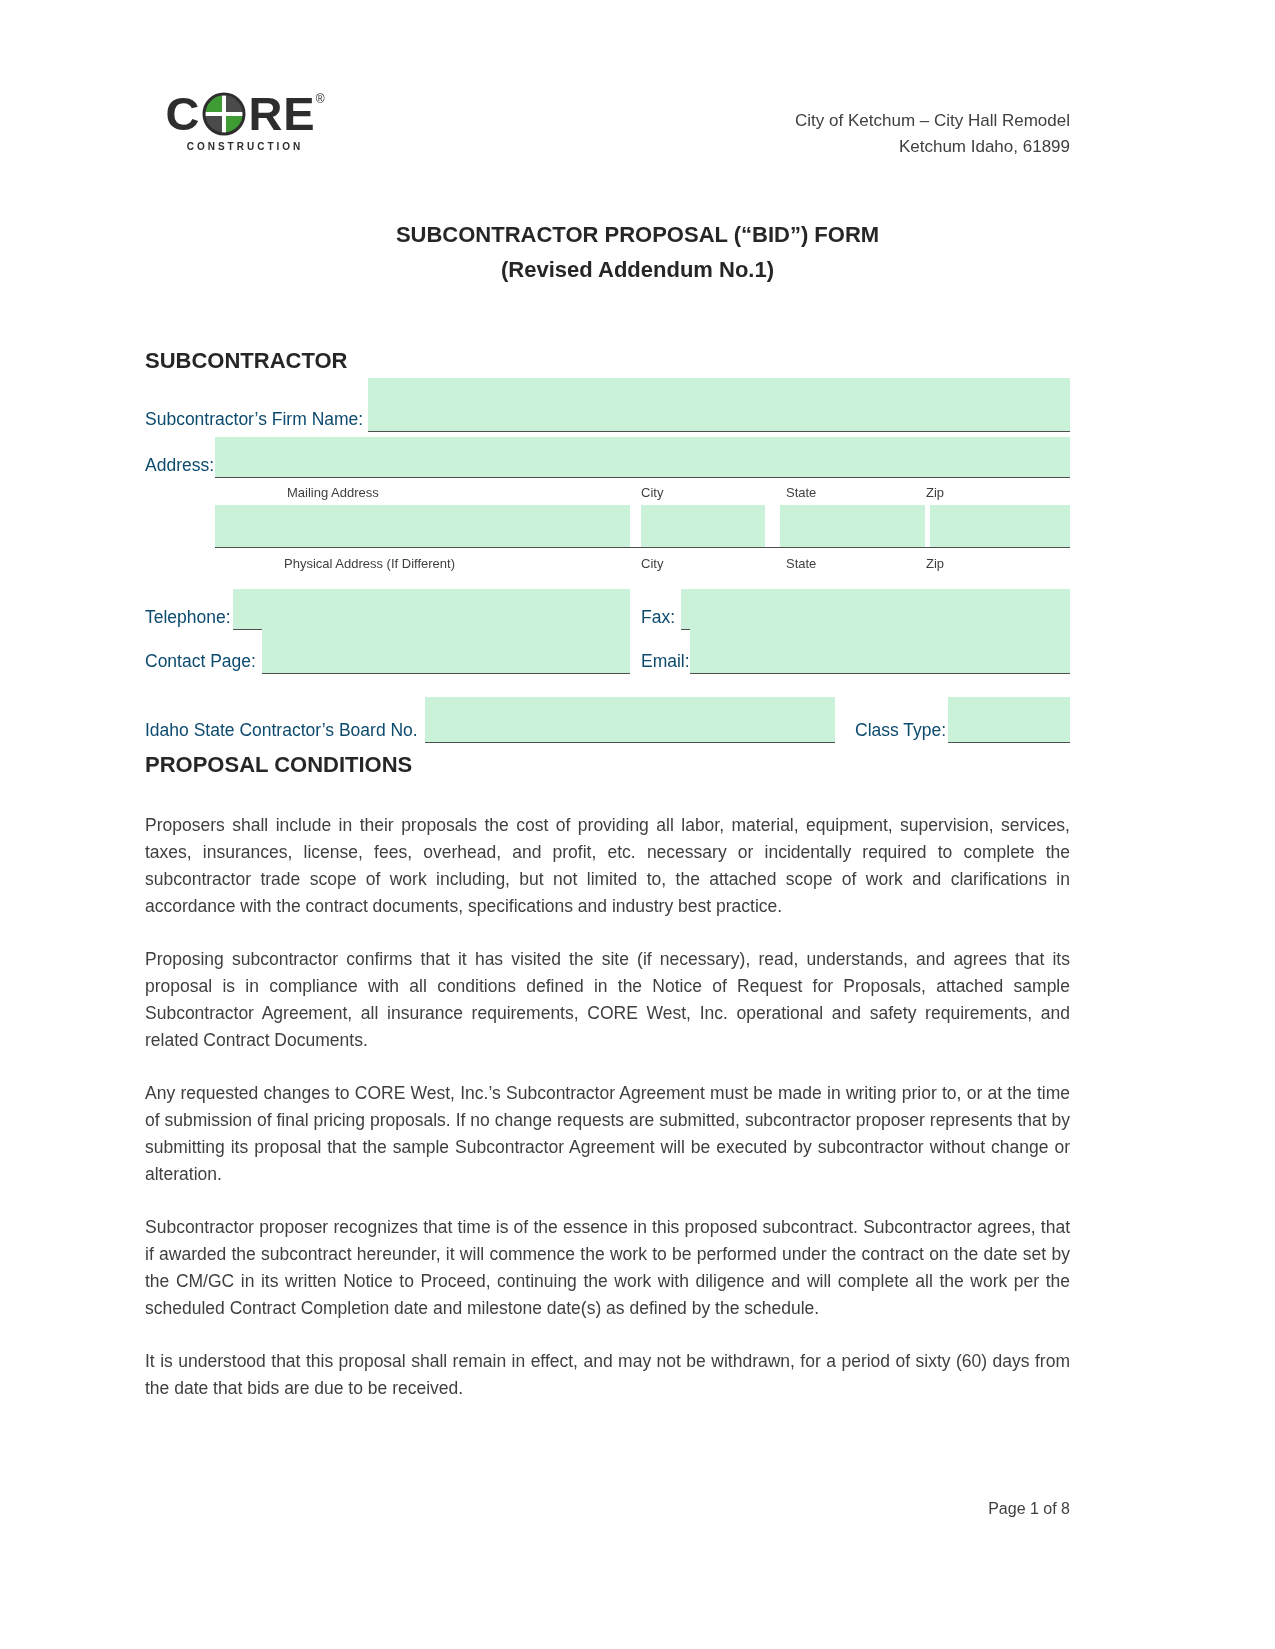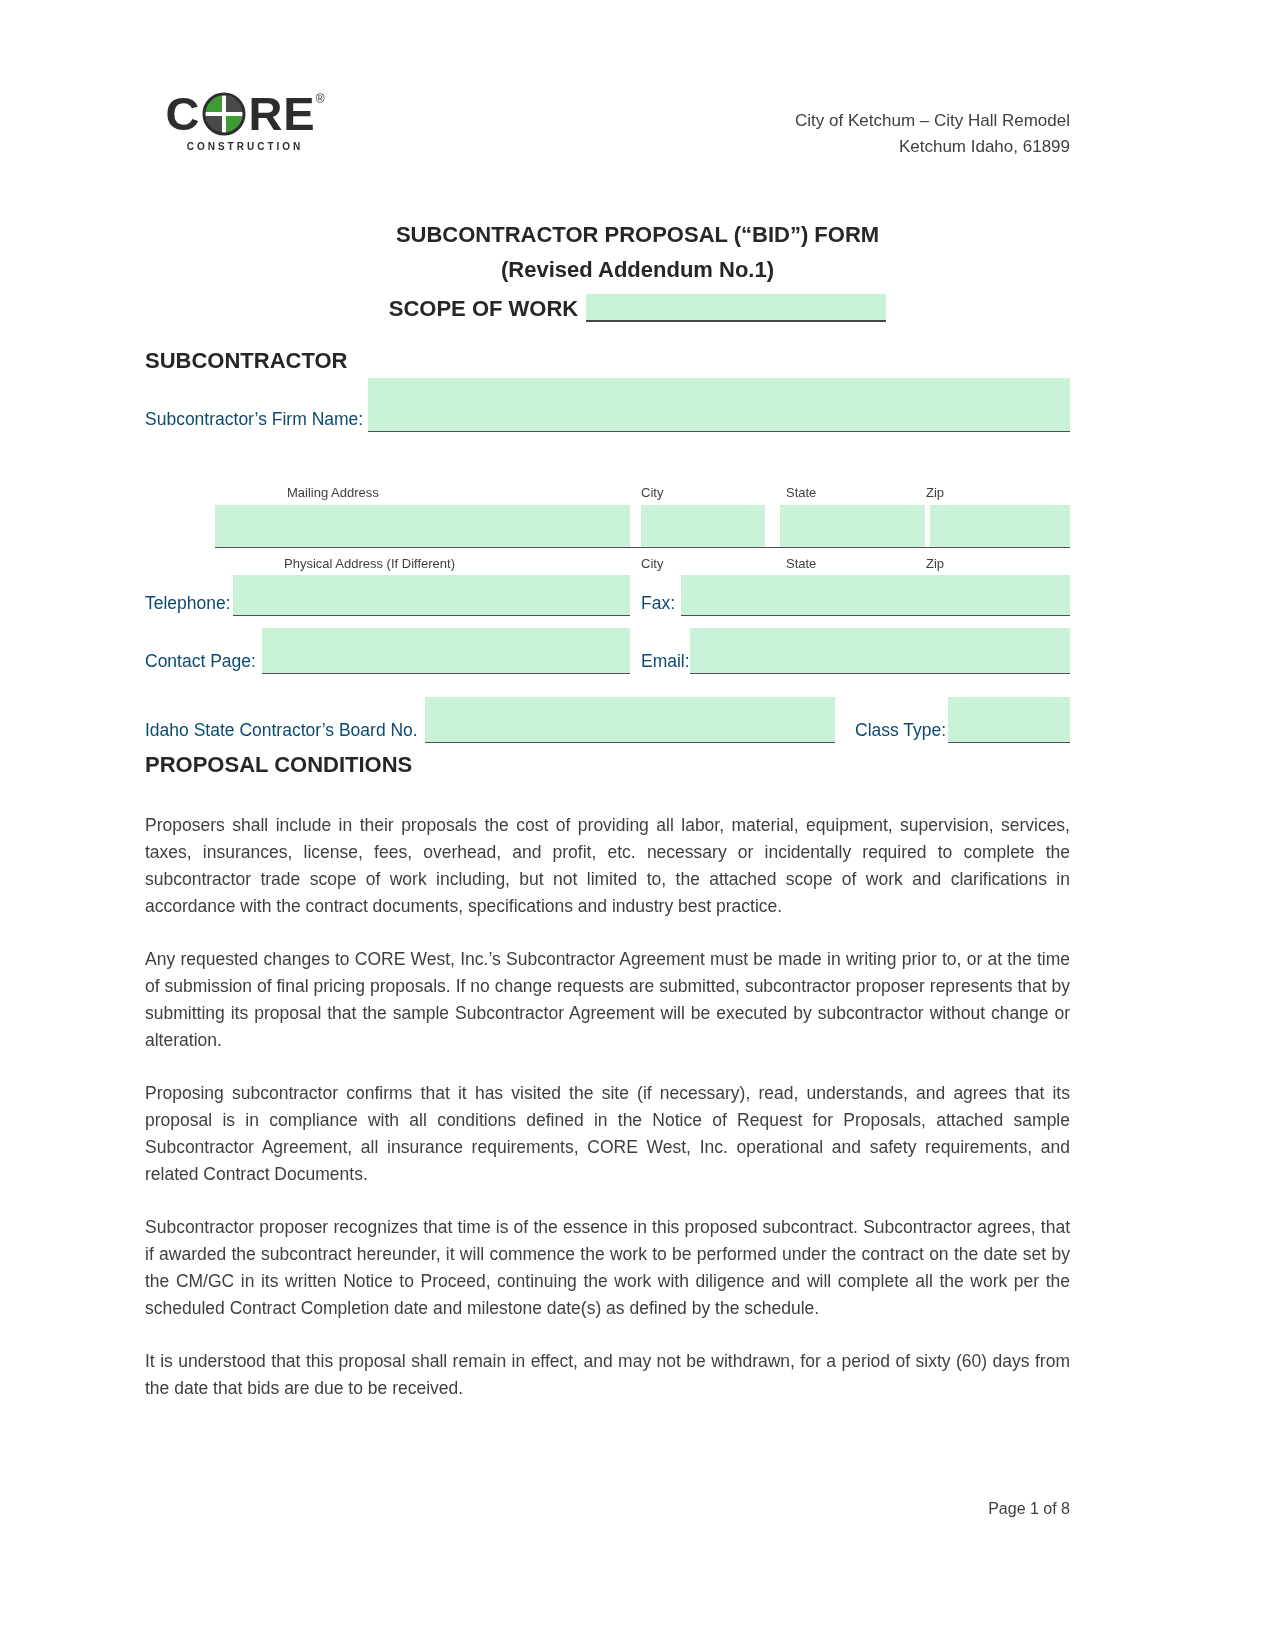--- a/index.html
+++ b/index.html
@@ -106,32 +106,33 @@
   </div>
 
   <div class="project-info">
     <div>City of Ketchum – City Hall Remodel</div>
     <div>Ketchum Idaho, 61899</div>
   </div>
 
   <div class="title-block">
     <div class="title-line">SUBCONTRACTOR PROPOSAL (“BID”) FORM</div>
     <div class="title-line">(Revised Addendum No.1)</div>
-    <div class="scope-line">
-      <span>SCOPE OF WORK</span><span class="scope-field"></span>
-    </div>
   </div>
 
   <div class="section-heading" style="top:348px;">SUBCONTRACTOR</div>
 
   <div class="row" style="top:378px; height:54px;">
     <span class="lbl" style="left:0;">Subcontractor’s Firm Name:</span>
     <span class="gfield" style="left:223px; width:702px;"></span>
   </div>
 
+  <div class="row" style="top:437px; height:41px;">
+    <span class="lbl" style="left:0;">Address:</span>
+    <span class="gfield" style="left:70px; width:855px;"></span>
+  </div>
 
   <div class="caption-row" style="top:485px;">
     <span class="caption" style="left:142px;">Mailing Address</span>
     <span class="caption" style="left:496px;">City</span>
     <span class="caption" style="left:641px;">State</span>
     <span class="caption" style="left:781px;">Zip</span>
   </div>
 
   <div class="addr2-wrap">
     <span class="sub" style="left:0; width:415px;"></span>
@@ -140,21 +141,21 @@
     <span class="sub" style="left:715px; width:140px;"></span>
   </div>
 
   <div class="caption-row" style="top:556px;">
     <span class="caption" style="left:139px;">Physical Address (If Different)</span>
     <span class="caption" style="left:496px;">City</span>
     <span class="caption" style="left:641px;">State</span>
     <span class="caption" style="left:781px;">Zip</span>
   </div>
 
-  <div class="row" style="top:575px; height:41px;">
+  <div class="row" style="top:589px; height:41px;">
     <span class="lbl" style="left:0;">Telephone:</span>
     <span class="gfield" style="left:88px; width:397px;"></span>
     <span class="lbl" style="left:496px;">Fax:</span>
     <span class="gfield" style="left:536px; width:389px;"></span>
   </div>
 
   <div class="row" style="top:628px; height:46px;">
     <span class="lbl" style="left:0;">Contact Page:</span>
     <span class="gfield" style="left:117px; width:368px;"></span>
     <span class="lbl" style="left:496px;">Email:</span>
@@ -165,21 +166,21 @@
     <span class="lbl" style="left:0;">Idaho State Contractor’s Board No.</span>
     <span class="gfield" style="left:280px; width:410px;"></span>
     <span class="lbl" style="left:710px;">Class Type:</span>
     <span class="gfield" style="left:803px; width:122px;"></span>
   </div>
 
   <div class="section-heading" style="top:752px;">PROPOSAL CONDITIONS</div>
 
   <div class="paragraphs">
     <p>Proposers shall include in their proposals the cost of providing all labor, material, equipment, supervision, services, taxes, insurances, license, fees, overhead, and profit, etc. necessary or incidentally required to complete the subcontractor trade scope of work including, but not limited to, the attached scope of work and clarifications in accordance with the contract documents, specifications and industry best practice.</p>
+    <p>Proposing subcontractor confirms that it has visited the site (if necessary), read, understands, and agrees that its proposal is in compliance with all conditions defined in the Notice of Request for Proposals, attached sample Subcontractor Agreement, all insurance requirements, CORE West, Inc. operational and safety requirements, and related Contract Documents.</p>
     <p>Any requested changes to CORE West, Inc.’s Subcontractor Agreement must be made in writing prior to, or at the time of submission of final pricing proposals.  If no change requests are submitted, subcontractor proposer represents that by submitting its proposal that the sample Subcontractor Agreement will be executed by subcontractor without change or alteration.</p>
-    <p>Proposing subcontractor confirms that it has visited the site (if necessary), read, understands, and agrees that its proposal is in compliance with all conditions defined in the Notice of Request for Proposals, attached sample Subcontractor Agreement, all insurance requirements, CORE West, Inc. operational and safety requirements, and related Contract Documents.</p>
     <p>Subcontractor proposer recognizes that time is of the essence in this proposed subcontract.  Subcontractor agrees, that if awarded the subcontract hereunder, it will commence the work to be performed under the contract on the date set by the CM/GC in its written Notice to Proceed, continuing the work with diligence and will complete all the work per the scheduled Contract Completion date and milestone date(s) as defined by the schedule.</p>
     <p>It is understood that this proposal shall remain in effect, and may not be withdrawn, for a period of sixty (60) days from the date that bids are due to be received.</p>
   </div>
 
   <div class="footer">Page 1 of 8</div>
 
 </div>
 
 </body></html>

